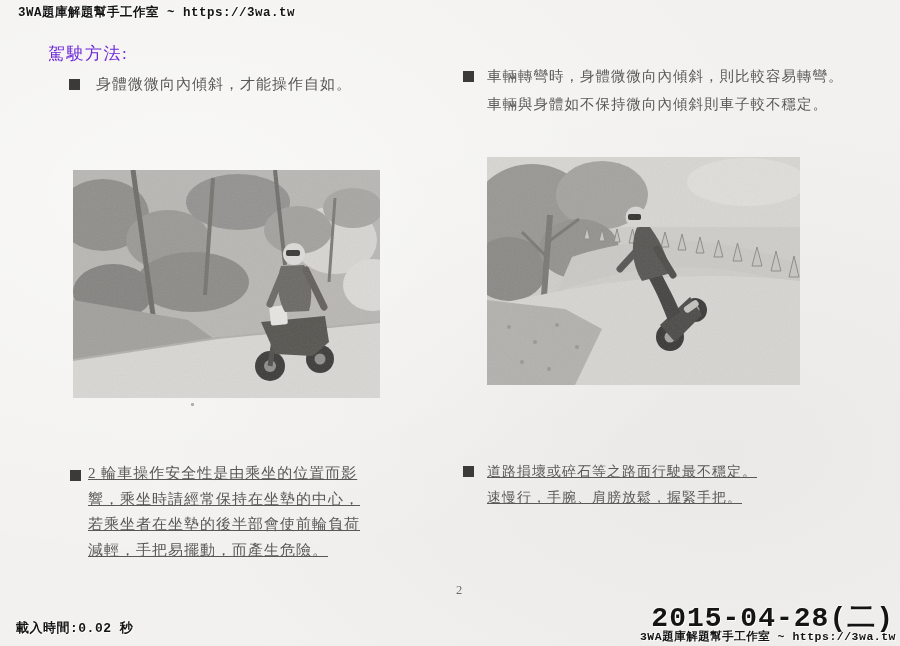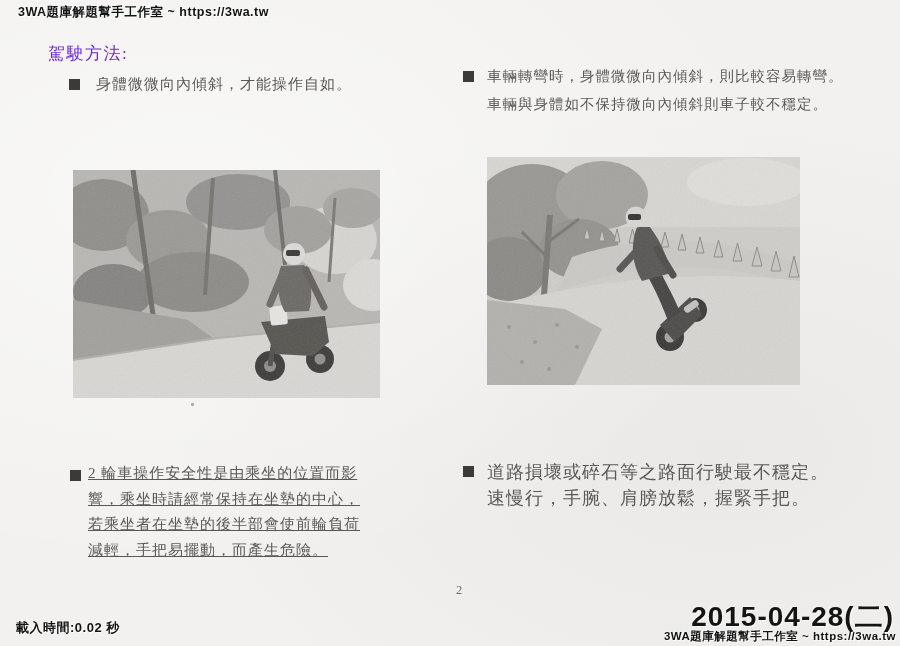--- a/index.html
+++ b/index.html
@@ -13,21 +13,21 @@
   
   .scan-page {
     position:absolute; inset:0;
     background:
       radial-gradient(ellipse at 20% 30%, rgba(255,255,255,.5), transparent 60%),
       radial-gradient(ellipse at 80% 70%, rgba(220,218,215,.35), transparent 55%),
       #f2f1ef;
   }
   .overlay-text {
     position:absolute;
-    font-family:Liberation Sans, sans-serif;
+    font-family:Liberation Mono, monospace;
     font-weight:bold;
     color:#141414;
     text-shadow:1px 1px 0 rgba(255,255,255,.85), -1px -1px 0 rgba(255,255,255,.4);
     letter-spacing:.5px;
     white-space:nowrap;
   }
   .wm-top { left:18px; top:4px; font-size:12.5px; filter:blur(.3px); }
   .wm-bottom { right:4px; top:629px; font-size:11.5px; filter:blur(.3px); }
   .load-time { left:16px; top:619px; font-size:13px; filter:blur(.3px); }
   .date-stamp { right:6px; top:598px; font-size:28px; letter-spacing:1px; }
@@ -42,21 +42,21 @@
   .bullet-text {
     position:absolute; font-size:15px; color:#5a5856; letter-spacing:1px;
   }
   .bullet-text .line { white-space:nowrap; }
   .bt-1 { left:96px; top:71px; line-height:26px; }
   .sq-1 { left:69px; top:79px; }
   .bt-2 { left:487px; top:62px; line-height:28px; font-size:14.5px; }
   .sq-2 { left:463px; top:71px; }
   .bt-3 { left:88px; top:461px; line-height:25.5px;text-decoration:underline; }
   .sq-3 { left:70px; top:470px; }
-  .bt-4 { left:487px; top:459px; line-height:26px; font-size:18px; }
+  .bt-4 { left:487px; top:459px; line-height:26px; font-size:14px;text-decoration:underline; }
   .sq-4 { left:463px; top:466px; }
 
   .photo {
     position:absolute; overflow:hidden;
   }
   .photo svg { display:block; }
   .photo-left  { left:73px;  top:170px; width:307px; height:228px; }
   .photo-right { left:487px; top:157px; width:313px; height:228px; }
 
   .page-number {

